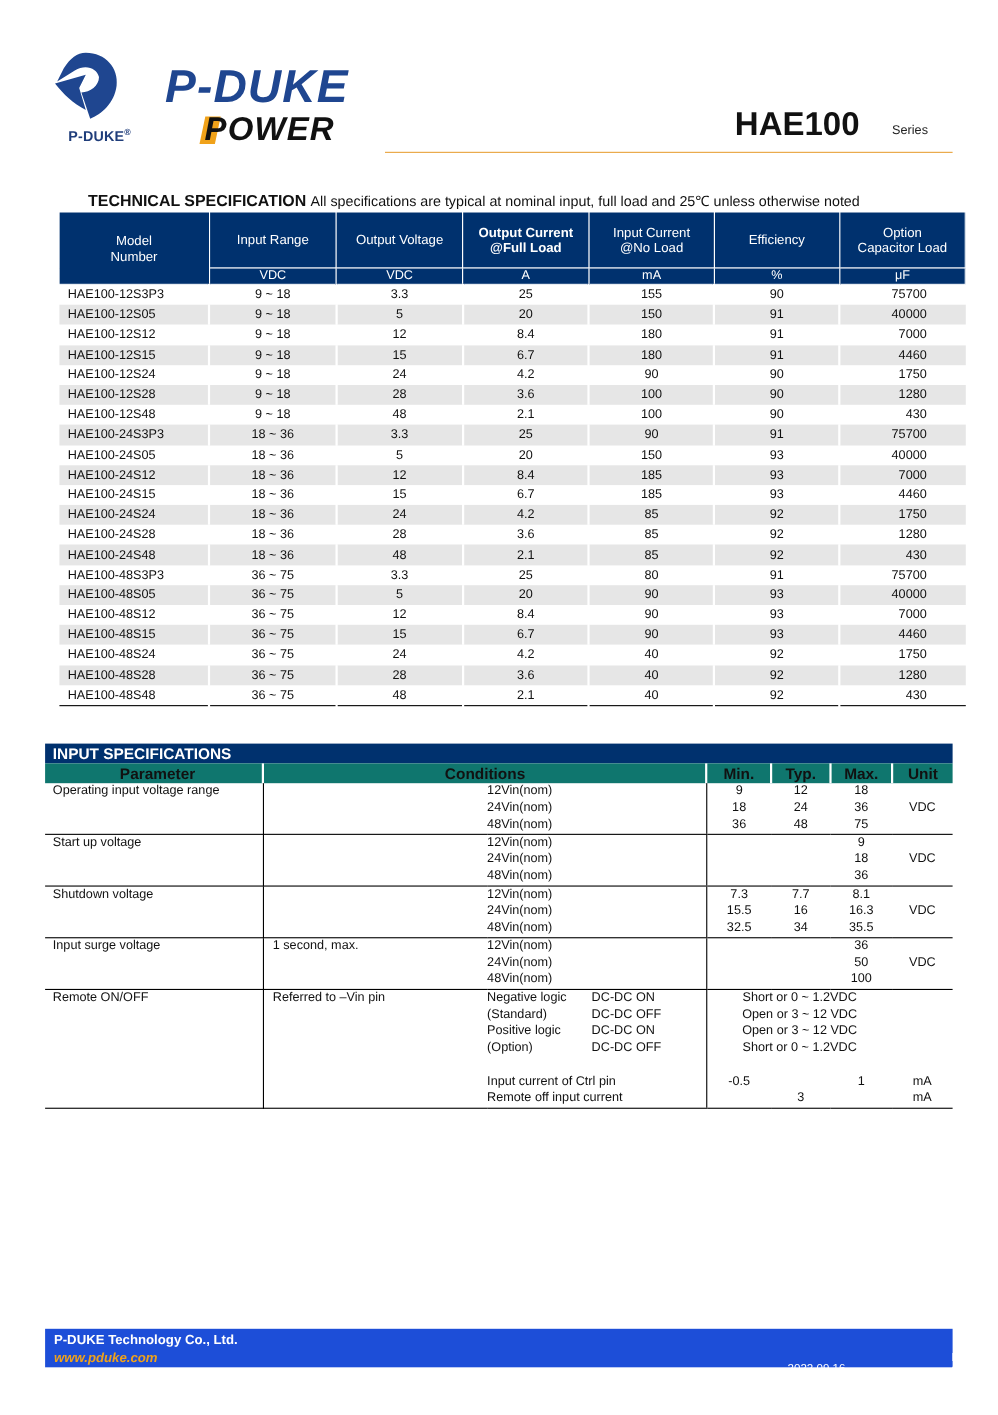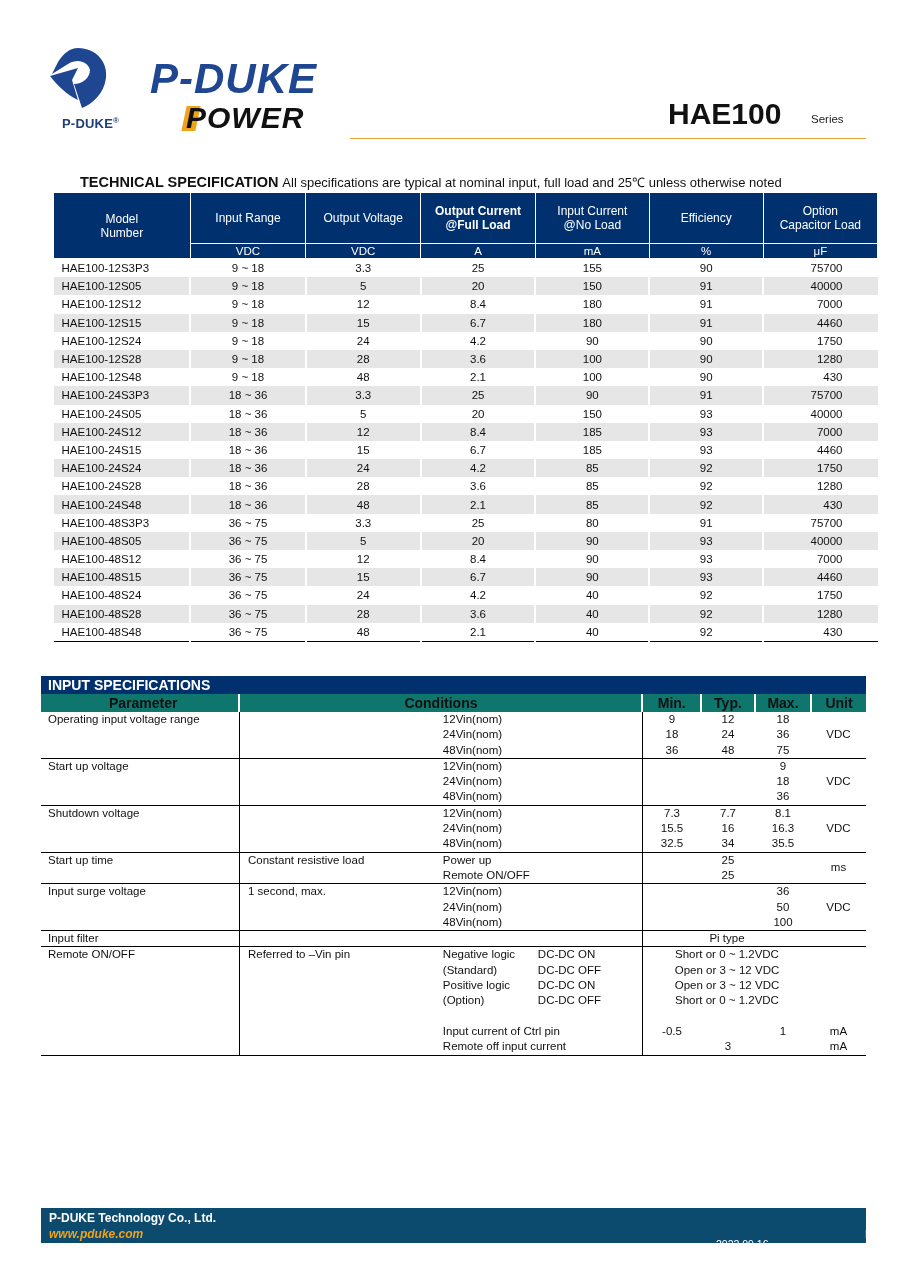--- a/index.html
+++ b/index.html
@@ -43,21 +43,21 @@
   .c-sub { width:200px; }
   .c-min { width:58px; text-align:center; border-left:1px solid #000; }
   .c-typ { width:54px; text-align:center; }
   .c-max { width:56px; text-align:center; }
   .c-unit { width:55px; text-align:center; vertical-align:middle !important; }
   .line { display:block; height:15.3px; white-space:nowrap; }
   .span-val { text-align:center; }
   .remote-sub span.a { display:inline-block; width:95px; }
 
   
-  .footer { left:41px; top:1208px; width:825px; height:35px; background:#0c4a6e; color:#fff; }
+  .footer { left:41px; top:1208px; width:825px; height:35px; background:#1d4ed8; color:#fff; }
   .f-co { left:8px; top:3px; font-size:12px; font-weight:bold; }
   .f-url { left:8px; top:19px; font-size:12px; font-weight:bold; font-style:italic; color:#f0a21a; }
   .f-date { left:675px; top:20px; font-size:10.5px;margin-top:10px; }
   .f-page { left:784px; top:20px; font-size:10.5px;padding-left:40px; }
 </style>
 </head>
 <body>
 
 <div class="abs logo-mark">
   <svg width="62" height="70" viewBox="0 0 62 70">
@@ -391,41 +391,20 @@
           <span class="line">34</span>
         </td>
         <td class="c-max">
           <span class="line">8.1</span>
           <span class="line">16.3</span>
           <span class="line">35.5</span>
         </td>
         <td class="c-unit">VDC</td>
       </tr>
       <tr>
-        <td class="c-param">Start up time</td>
-        <td class="c-cond">Constant resistive load</td>
-        <td class="c-sub">
-          <span class="line">Power up</span>
-          <span class="line">Remote ON/OFF</span>
-        </td>
-        <td class="c-min">
-          <span class="line"></span>
-          <span class="line"></span>
-        </td>
-        <td class="c-typ">
-          <span class="line">25</span>
-          <span class="line">25</span>
-        </td>
-        <td class="c-max">
-          <span class="line"></span>
-          <span class="line"></span>
-        </td>
-        <td class="c-unit">ms</td>
-      </tr>
-      <tr>
         <td class="c-param">Input surge voltage</td>
         <td class="c-cond">1 second, max.</td>
         <td class="c-sub">
           <span class="line">12Vin(nom)</span>
           <span class="line">24Vin(nom)</span>
           <span class="line">48Vin(nom)</span>
         </td>
         <td class="c-min">
           <span class="line"></span>
           <span class="line"></span>
@@ -435,29 +414,20 @@
           <span class="line"></span>
           <span class="line"></span>
           <span class="line"></span>
         </td>
         <td class="c-max">
           <span class="line">36</span>
           <span class="line">50</span>
           <span class="line">100</span>
         </td>
         <td class="c-unit">VDC</td>
-      </tr>
-      <tr>
-        <td class="c-param">Input filter</td>
-        <td class="c-cond"></td>
-        <td class="c-sub">
-          <span class="line"></span>
-        </td>
-        <td class="c-min span-val" colspan="3">Pi type</td>
-        <td class="c-unit"></td>
       </tr>
       <tr>
         <td class="c-param">Remote ON/OFF</td>
         <td class="c-cond">Referred to –Vin pin</td>
         <td class="c-sub remote-sub">
           <span class="line"><span class="a">Negative logic</span><span class="b">DC-DC ON</span></span>
           <span class="line"><span class="a">(Standard)</span><span class="b">DC-DC OFF</span></span>
           <span class="line"><span class="a">Positive logic</span><span class="b">DC-DC ON</span></span>
           <span class="line"><span class="a">(Option)</span><span class="b">DC-DC OFF</span></span>
           <span class="line"></span>

